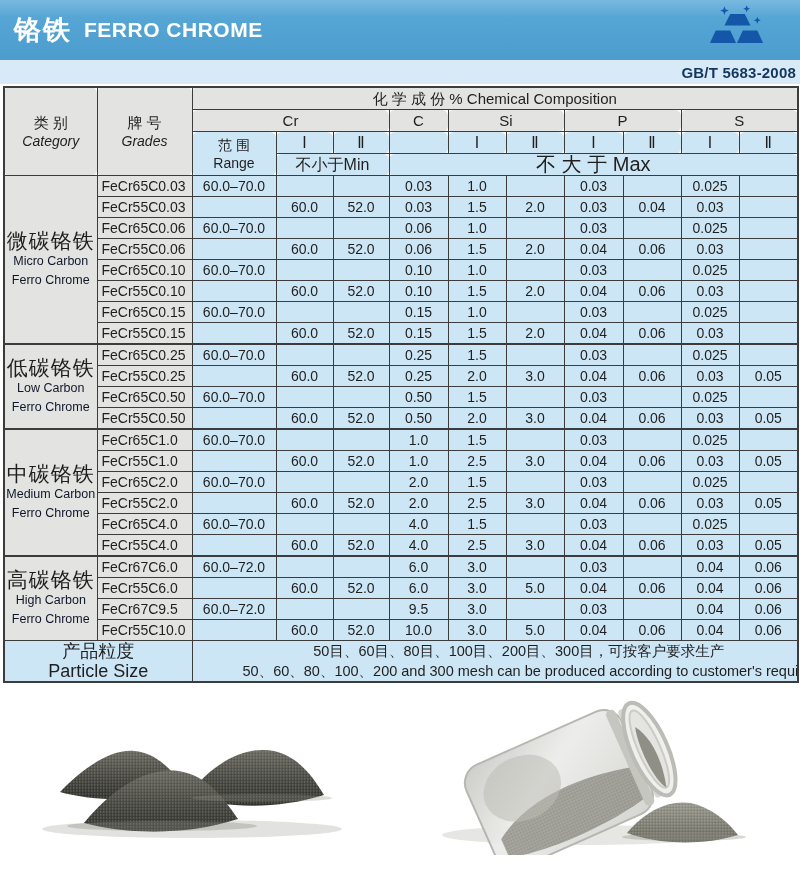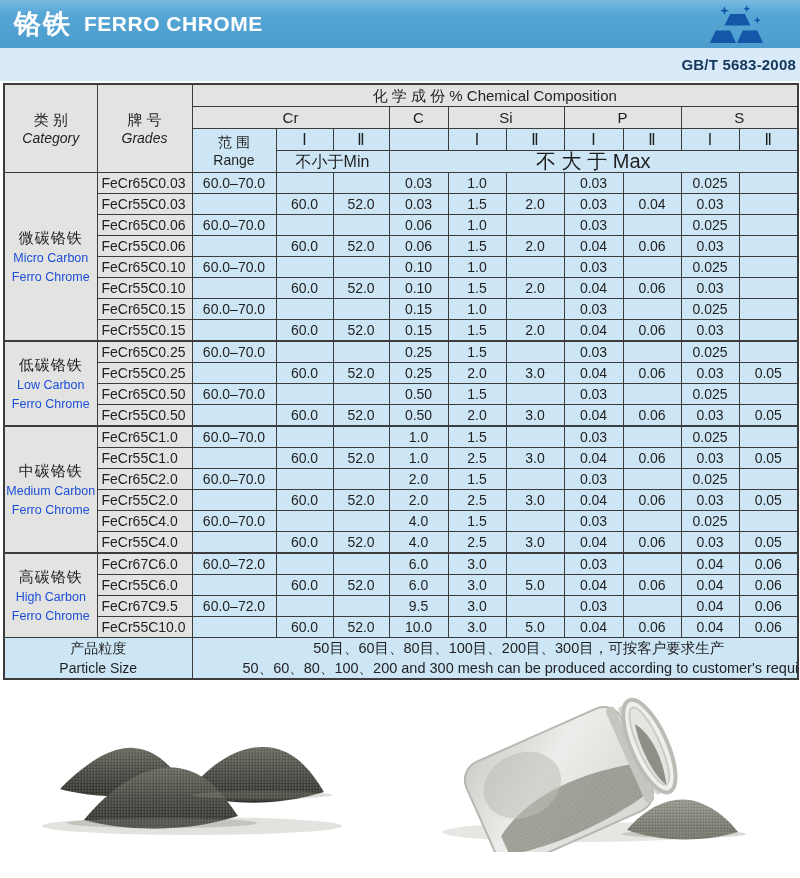--- a/index.html
+++ b/index.html
@@ -14,54 +14,54 @@
     --ingot-blue:#1457a8;
   }
   *{box-sizing:border-box;}
   html,body{margin:0;padding:0;}
   body{
     width:800px;height:878px;background:#ffffff;overflow:hidden;
     font-family:"Liberation Sans","DejaVu Sans",sans-serif;color:var(--ink);
   }
   
   .banner{
-    height:48px;background:linear-gradient(180deg,var(--bar-blue-light) 0%,var(--bar-blue) 30%,#4c9ccd 100%);
+    height:60px;background:linear-gradient(180deg,var(--bar-blue-light) 0%,var(--bar-blue) 30%,#4c9ccd 100%);
     display:flex;align-items:center;padding:0 10px 0 14px;position:relative;
   }
   .title-zh{font-size:27px;font-weight:bold;color:#ffffff;letter-spacing:2px;}
   .title-en{font-size:21px;font-weight:bold;color:#ffffff;margin-left:12px;letter-spacing:.5px;}
   .banner-icon{position:absolute;right:34px;top:5px;}
   
   .std-strip{
-    height:33px;background:var(--strip-blue);display:flex;align-items:center;justify-content:flex-end;
+    height:24px;background:var(--strip-blue);display:flex;align-items:center;justify-content:flex-end;
     padding-right:4px;
   }
   .std-label{font-size:15px;font-weight:bold;color:var(--navy);letter-spacing:.2px;}
   
   table.spec{
     border-collapse:collapse;table-layout:fixed;width:794px;margin:2px 3px 0 3px;
     border:2px solid var(--border);
   }
   table.spec th,table.spec td{
     border:1px solid var(--border);padding:0 2px;font-weight:normal;
     text-align:center;vertical-align:middle;overflow:hidden;white-space:nowrap;
   }
-  thead th{background:var(--cell-gray);font-size:15px;height:22px;line-height:21px;}
+  thead th{background:var(--cell-gray);font-size:15px;height:22px;line-height:21px;border-radius:6px;}
   thead th.blue{background:var(--cell-blue);}
   .hdr-two-line{line-height:18px;font-size:15px;}
   .hdr-two-line .en{font-size:14px;font-style:italic;}
   .range-head div{line-height:18px;font-size:14px;}
   tbody td{height:21px;line-height:20px;font-size:14px;background:var(--cell-blue);}
   tbody td.grade-cell{background:var(--cell-gray);text-align:left;padding-left:4px;font-size:14px;}
   tbody td.cat-cell{background:var(--cell-gray);white-space:normal;padding:0 1px;}
-  .cat-zh{font-size:15px;line-height:22px;letter-spacing:1px;}
-  .cat-en{font-size:12.5px;line-height:19px;color:#1d4ed8;}
+  .cat-zh{font-size:21px;line-height:22px;letter-spacing:1px;}
+  .cat-en{font-size:12.5px;line-height:19px;color:#0f172a;}
   tr.group-start td{border-top:2px solid var(--border);}
   tfoot td{background:var(--cell-blue);border-top:2px solid var(--border);}
-  .particle-left div{font-size:14px;line-height:20px;}
+  .particle-left div{font-size:18px;line-height:20px;}
   .particle-right div{font-size:14.5px;line-height:20px;padding-left:48px;}
   tfoot td{padding:3px 2px;}
   
   .photos{display:flex;justify-content:space-between;padding:14px 18px 0 22px;background:#fff;}
   .photo{background:#fff;}
 </style>
 </head>
 <body>
 
 <div class="banner">

